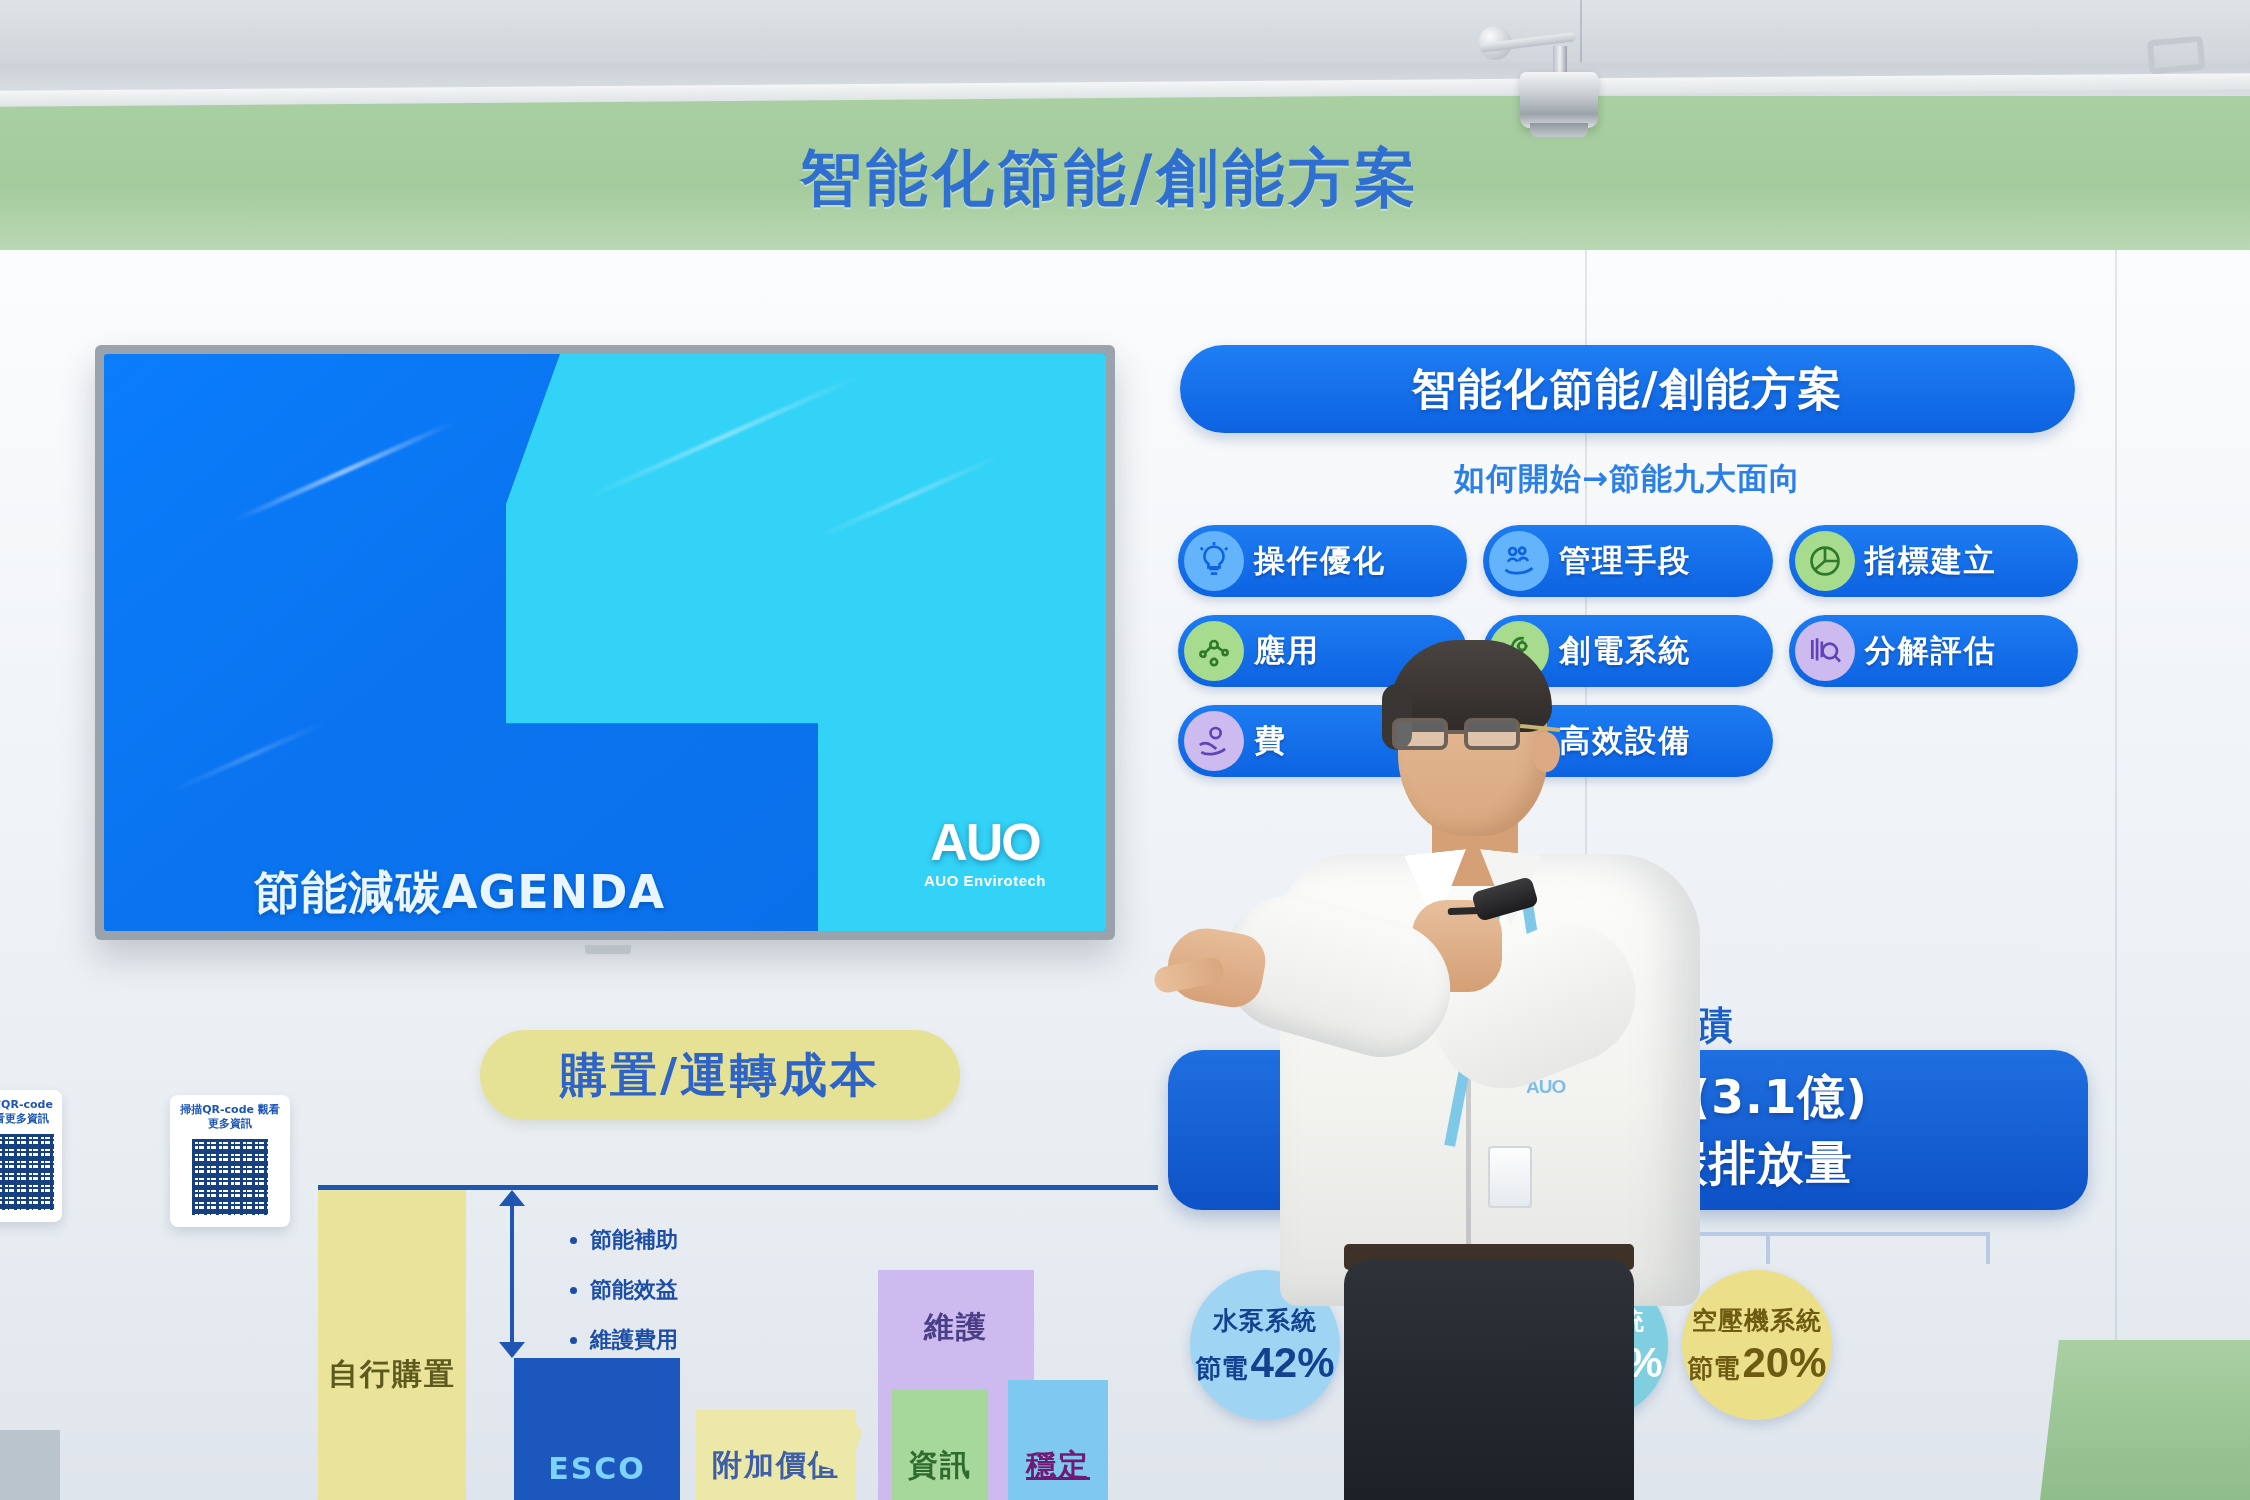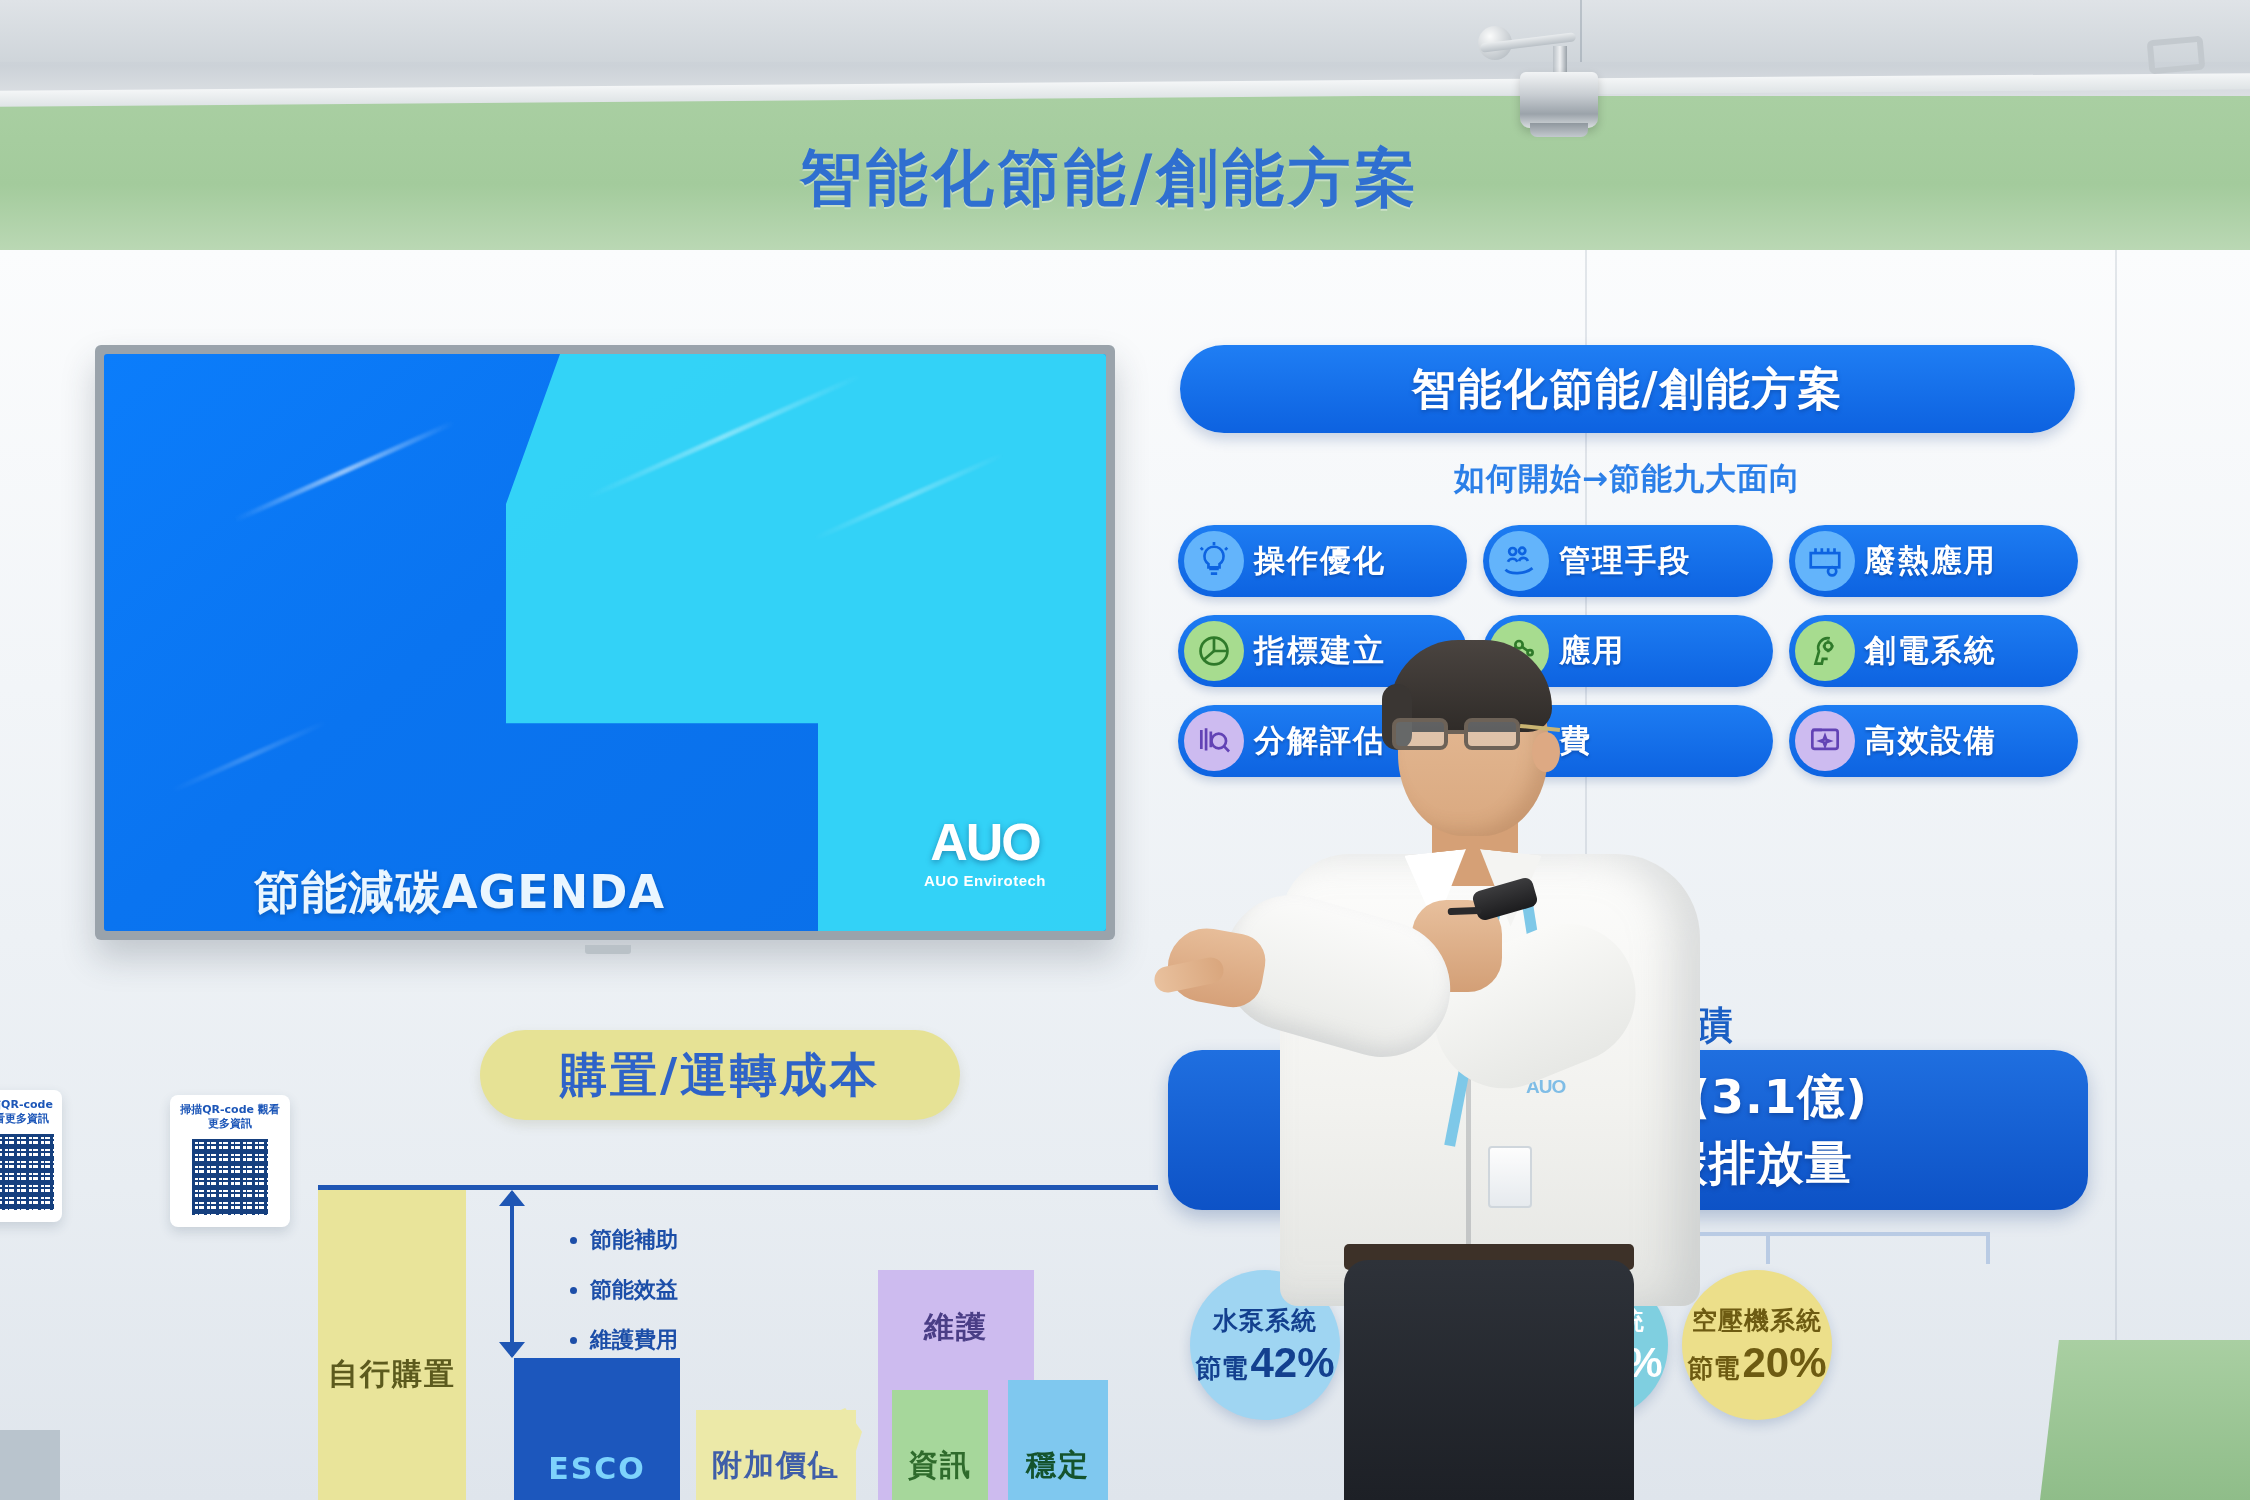--- a/index.html
+++ b/index.html
@@ -141,21 +141,21 @@
   .b-own .cap{bottom:106px;color:#5c5a1d;line-height:40px;}
   .b-esco{left:196px;width:166px;height:142px;background:#1c57bd;}
   .b-esco .cap{color:#7dd3fc;}
   .b-added{left:378px;width:160px;height:90px;background:#ece9a8;}
   .b-added .cap{color:#3f5ea8;}
   .b-maint{left:560px;width:156px;height:230px;background:#cdbbef;}
   .b-maint .cap{bottom:152px;color:#4a3e86;}
   .b-info{left:574px;width:96px;height:110px;background:#a6d79b;}
   .b-info .cap{color:#2f6b2c;}
   .b-stab{left:690px;width:100px;height:120px;background:#7fc8ef;}
-  .b-stab .cap{color:#14532d;}
+  .b-stab .cap{color:#701a75;text-decoration:underline;}
   .notch{position:absolute;left:500px;bottom:26px;width:44px;height:66px;background:#ece9a8;
     clip-path:polygon(0 18%,62% 0,100% 36%,70% 100%,0 86%);}
 
   .arrow-col{position:absolute;left:510px;top:1192px;width:4px;height:164px;background:#1f56b4;}
   .arrow-col:before,.arrow-col:after{content:"";position:absolute;left:-11px;width:0;height:0;
     border-left:13px solid transparent;border-right:13px solid transparent;}
   .arrow-col:before{top:-2px;border-bottom:16px solid #1f56b4;}
   .arrow-col:after{bottom:-2px;border-top:16px solid #1f56b4;}
   .bullets{position:absolute;left:560px;top:1215px;color:#1c4ea8;font-size:22px;line-height:50px;
     font-family:"DejaVu Sans","Liberation Sans",sans-serif;font-weight:600;}
@@ -294,31 +294,20 @@
         <svg viewBox="0 0 24 24" fill="none" stroke="#0d63e1" stroke-width="1.7">
             <circle cx="8" cy="6" r="2.2"></circle>
             <circle cx="14" cy="5.6" r="2"></circle>
             <path d="M5 12.5a3.3 3.3 0 0 1 6 0M12 12a3 3 0 0 1 5.6 0"></path>
             <path d="M3.5 17.5c2.5 3 12.5 3 17-1"></path>
           </svg>
       </div>
       <div class="lb">管理手段</div>
     </div>
 
-    <div class="chip">
-      <div class="ic ic-blue">
-        <svg viewBox="0 0 24 24" fill="none" stroke="#0d63e1" stroke-width="1.7">
-            <rect x="3" y="7" width="18" height="9"></rect>
-            <path d="M6 4v3M10 4v3M14 4v3M18 4v3"></path>
-            <circle cx="16.5" cy="18.5" r="2.6"></circle>
-            <path d="M6 12h.01M9 12h.01M12 12h.01"></path>
-          </svg>
-      </div>
-      <div class="lb">廢熱應用</div>
-    </div>
 
     <div class="chip">
       <div class="ic ic-green">
         <svg viewBox="0 0 24 24" fill="none" stroke="#2f7a2a" stroke-width="1.7">
             <circle cx="12" cy="12" r="8.5"></circle>
             <path d="M12 3.5v8.5h8.5"></path>
             <path d="M12 12L5 18"></path>
           </svg>
       </div>
       <div class="lb">指標建立</div>

